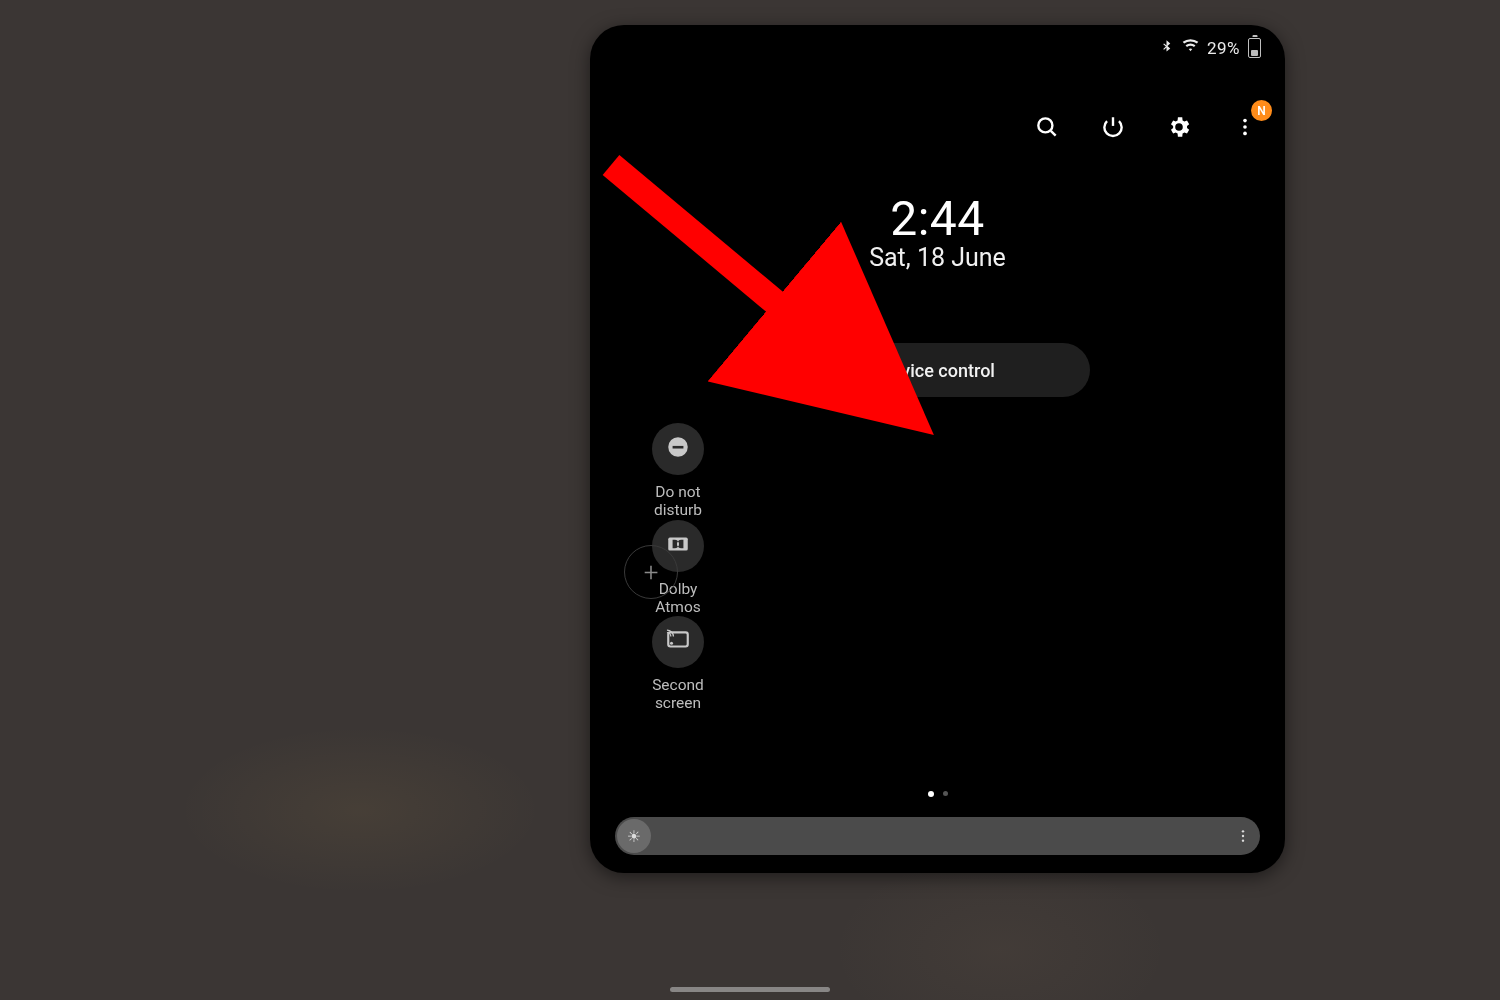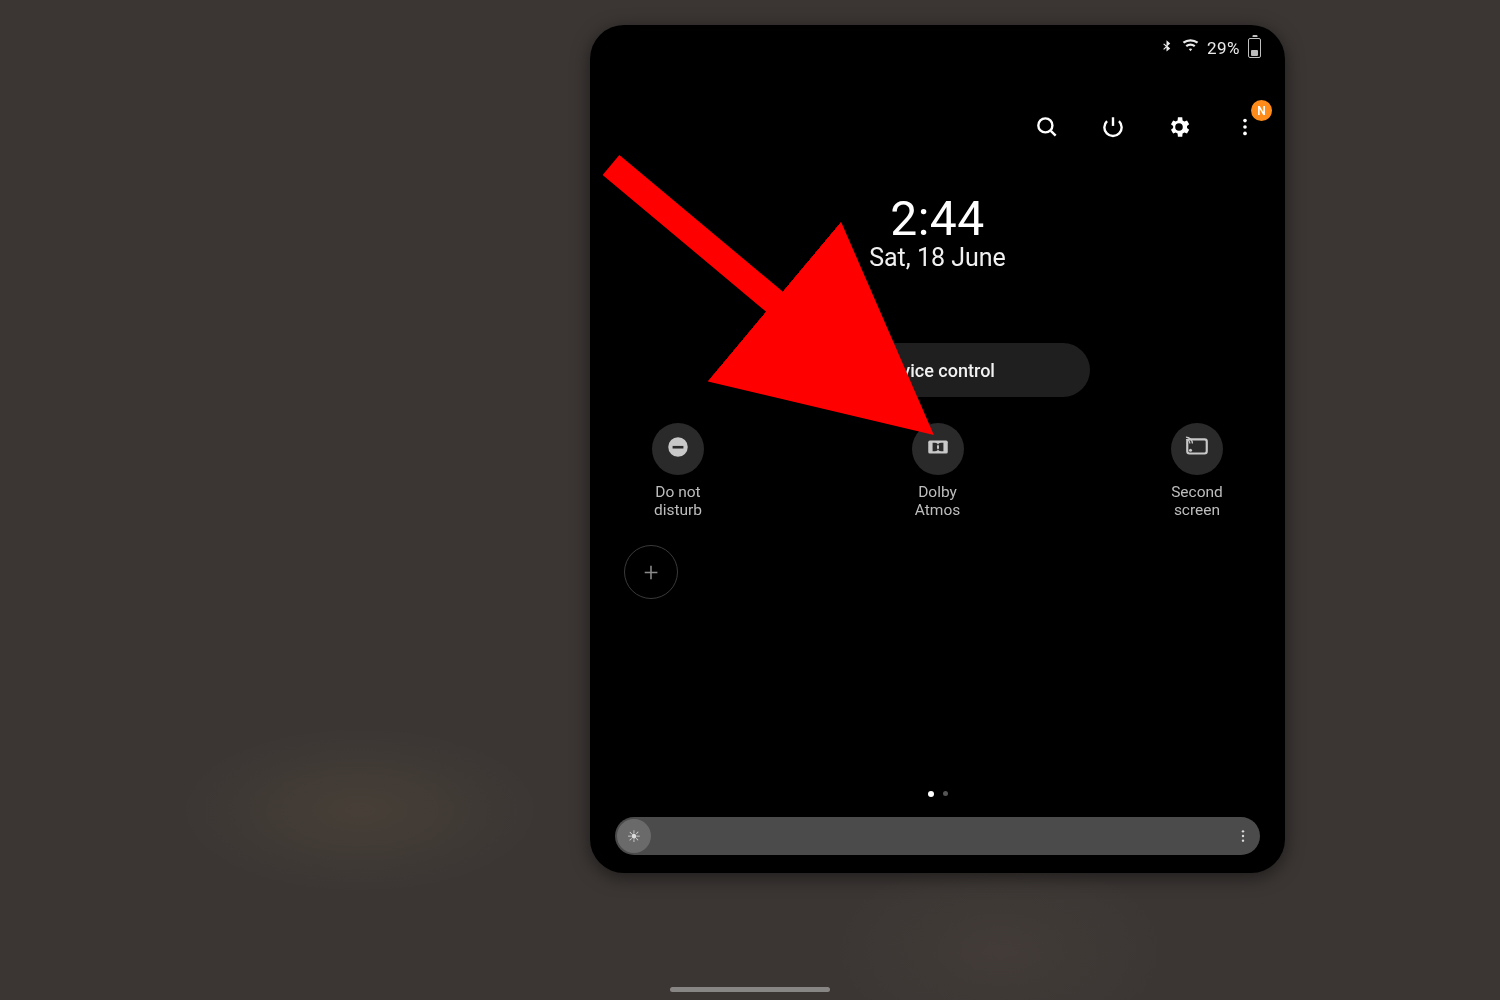--- a/index.html
+++ b/index.html
@@ -17,21 +17,21 @@
   .sysicons{position:absolute;top:78px;right:16px;display:flex;align-items:center;gap:18px;}
   .sysbtn{width:48px;height:48px;display:flex;align-items:center;justify-content:center;color:#fff;}
   .sysbtn svg{width:26px;height:26px;}
   .more-wrap{position:relative;width:48px;height:48px;display:flex;align-items:center;justify-content:center;}
   .notif-badge{position:absolute;top:-3px;right:-3px;width:21px;height:21px;border-radius:50%;background:#ff8c1a;color:#fff;font-size:12px;font-weight:600;display:flex;align-items:center;justify-content:center;}
   .clock{position:absolute;top:170px;left:0;right:0;text-align:center;color:#fff;}
   .clock .time{font-size:48px;font-weight:400;letter-spacing:0.5px;line-height:1.0;}
   .clock .date{font-size:25px;color:#f0f0f0;}
   .pill-row{position:absolute;top:318px;left:0;right:0;display:flex;gap:29px;justify-content:center;padding:0 25px;}
   .pill{flex:1;max-width:304px;height:54px;background:#1f1f1f;border-radius:27px;color:#f2f2f2;font-size:18px;font-weight:500;display:flex;align-items:center;justify-content:center;}
-  .tiles{position:absolute;top:398px;left:0;right:0;padding:0 34px;display:flex;justify-content:space-between;}
+  .tiles{position:absolute;top:398px;left:0;right:0;padding:0 34px;display:flex;justify-content:space-between;flex-direction:column;}
   .tile{width:108px;display:flex;flex-direction:column;align-items:center;text-align:center;}
   .tile .circle{width:52px;height:52px;border-radius:50%;background:#2a2a2a;display:flex;align-items:center;justify-content:center;color:#c8c8c8;}
   .tile .circle svg{width:26px;height:26px;fill:#c8c8c8;}
   .tile .lbl{margin-top:8px;font-size:15.5px;line-height:1.18;color:#bdbdbd;}
   .add-row{position:absolute;top:520px;left:34px;}
   .add-circle{width:52px;height:52px;border-radius:50%;border:1.5px solid #3a3a3a;color:#8a8a8a;font-size:26px;font-weight:300;display:flex;align-items:center;justify-content:center;}
   .pager{position:absolute;left:0;right:0;bottom:76px;display:flex;justify-content:center;gap:9px;}
   .dot{width:5px;height:5px;border-radius:50%;background:#555;}
   .dot.active{background:#fff;width:6px;height:6px;}
   .brightness{position:absolute;left:25px;right:25px;bottom:18px;height:38px;background:#4b4b4b;border-radius:19px;display:flex;align-items:center;}

